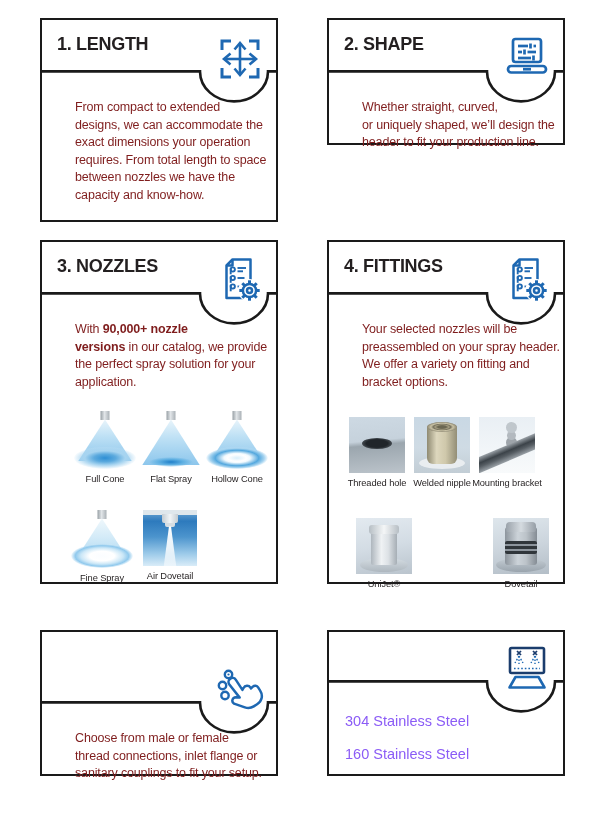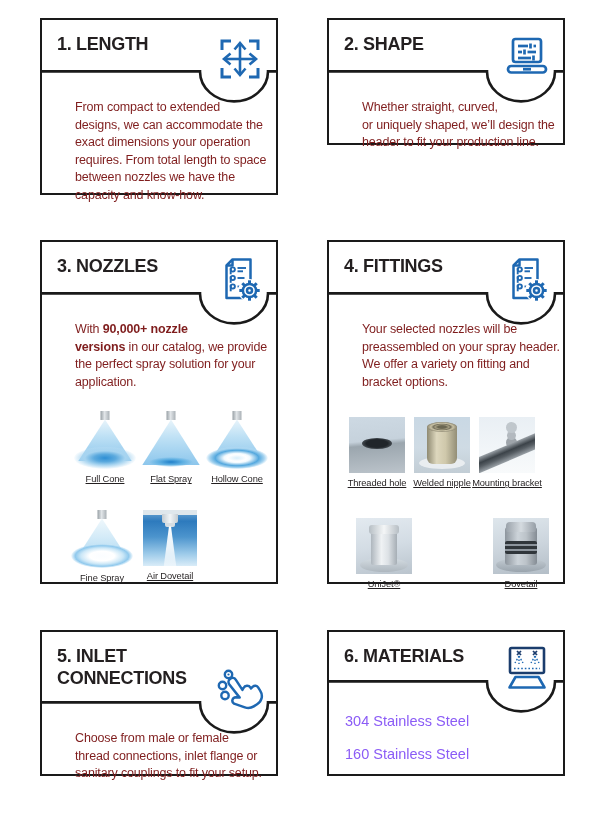--- a/index.html
+++ b/index.html
@@ -12,21 +12,21 @@
            letter-spacing:-0.3px; line-height:22px; white-space:pre-line; }
   .divider { position:absolute; left:0; top:var(--head); width:234px; height:38px; z-index:1; }
   .icon { position:absolute; right:8px; top:calc(var(--head) - 39px); width:56px; height:56px; z-index:2; }
   .body { position:absolute; left:0; top:calc(var(--head) + 11px); margin:18px; padding:0 8px 0 15px;
           width:222px; font-size:12.5px; line-height:17.6px; letter-spacing:-0.15px;
           color:#7f1d1d; white-space:pre-line; }
   .content { position:absolute; left:0; right:0; top:calc(var(--head) + 11px); }
   .content .body { position:static; }
   .bold { font-weight:bold; }
 
-  .row { display:flex;text-decoration:underline; }
+  .row { display:flex; }
   .cell { display:flex; flex-direction:column; align-items:center; }
   .lbl { font-size:9.3px; color:#231f20; margin-top:5px; white-space:nowrap; letter-spacing:-0.1px; }
 
   
   .fig { position:relative; width:64px; height:58px; }
   .tip { position:absolute; left:50%; top:0; transform:translateX(-50%); width:9px; height:9px;
          background:linear-gradient(90deg,#98a0a5,#e2e6e9 45%,#aab1b6); }
   .cone { position:absolute; left:50%; top:8px; transform:translateX(-50%); width:54px; height:42px;
           clip-path:polygon(50% 0,100% 100%,0 100%);
           background:linear-gradient(180deg,#eaf5fb 0%,#bfe1f5 40%,#8cc6ec 100%); }
@@ -97,21 +97,21 @@
   .f-row1 { padding-left:17px; margin-top:26px; }
   .f-row1 .cell { width:62px; margin-right:3px; }
   .f-row2 { padding-left:24px; margin-top:30px;justify-content:space-between; }
   .f-row2 .cell { width:62px; margin-right:11px; }
 </style>
 </head>
 <body>
 
 <div class="page">
 
-  <section class="card" style="left:40px; top:18px; height:177px; --head:50px;">
+  <section class="card" style="left:40px; top:18px; height:204px; --head:50px;">
     <h2 class="title">1. LENGTH</h2>
     <svg class="divider" viewBox="0 0 234 38">
       <path d="M0 1.4 H158 A34 30 0 0 0 226 1.4 H234" fill="none" stroke="#1a1a1a" stroke-width="2.6"></path>
     </svg>
     <span class="icon">
       <svg viewBox="0 0 56 56" width="56" height="56">
         <g fill="none" stroke="#1e68b2" stroke-width="3">
           <path d="M10 19 V10 H19"></path>
             <path d="M37 10 H46 V19"></path>
             <path d="M46 37 V46 H37"></path>
@@ -334,22 +334,20 @@
                 <div class="dov-rings"></div>
               </div>
           </div>
           <div class="lbl">Dovetail</div>
         </div>
       </div>
     </div>
   </section>
 
   <section class="card" style="left:40px; top:630px; height:146px; --head:69px;">
-    <h2 class="title">5. INLET
-CONNECTIONS</h2>
     <svg class="divider" viewBox="0 0 234 38">
       <path d="M0 1.4 H158 A34 30 0 0 0 226 1.4 H234" fill="none" stroke="#1a1a1a" stroke-width="2.6"></path>
     </svg>
     <span class="icon">
       <svg viewBox="0 0 56 56" width="56" height="56">
         <g fill="none" stroke="#1e68b2" stroke-width="2.4">
           <circle cx="16.5" cy="12.5" r="3.7"></circle>
           <circle cx="10.5" cy="23.5" r="3.7"></circle>
           <circle cx="13" cy="33.5" r="3.7"></circle>
         </g>
@@ -358,21 +356,20 @@
           <path d="M24 12 a4 4 0 0 1 8 0 v12 l2 -1 a4 4 0 0 1 6 3.5 v1 l2.5 -0.5 a3.5 3.5 0 0 1 4 3.5 V34 c0 6 -4 10 -10 10 h-4 c-3 0 -6 -1.5 -8 -4 l-7 -9 a3.5 3.5 0 0 1 5 -4.5 l3 2.5 z" fill="#ffffff" stroke="#1e68b2" stroke-width="2.5" stroke-linejoin="round"></path>
         </g>
       </svg>
     </span>
     <p class="body">Choose from male or female
 thread connections, inlet flange or
 sanitary couplings to fit your setup.</p>
   </section>
 
   <section class="card" style="left:327px; top:630px; height:146px; --head:48px;">
-    <h2 class="title">6. MATERIALS</h2>
     <svg class="divider" viewBox="0 0 234 38">
       <path d="M0 1.4 H158 A34 30 0 0 0 226 1.4 H234" fill="none" stroke="#1a1a1a" stroke-width="2.6"></path>
     </svg>
     <span class="icon">
       <svg viewBox="0 0 56 56" width="56" height="56">
         <rect x="11" y="7" width="34" height="25" rx="1.5" fill="none" stroke="#1b3d6d" stroke-width="2.6"></rect>
         <g stroke="#1b3d6d" stroke-width="1.7">
           <path d="M18 10 l4 4"></path>
             <path d="M22 10 l-4 4"></path>
           <path d="M34 10 l4 4"></path>

